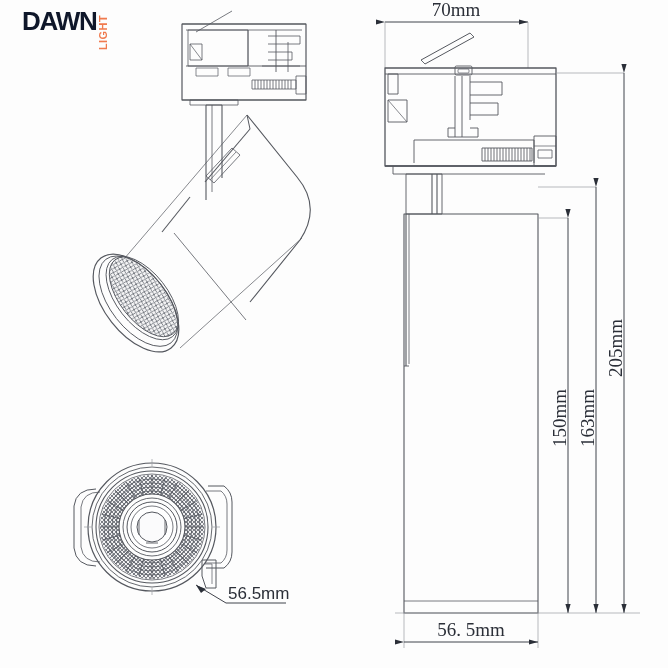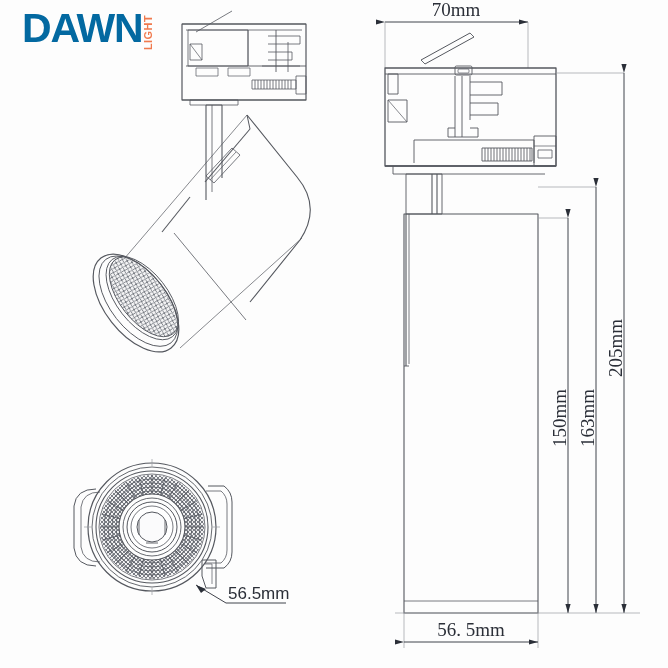--- a/index.html
+++ b/index.html
@@ -19,24 +19,24 @@
   #logo {
     position: absolute;
     left: 22px;
     top: 8px;
     display: flex;
     align-items: flex-start;
   }
   #logo-wordmark {
     font-family: "Liberation Sans", sans-serif;
     font-weight: bold;
-    font-size: 41px;
+    font-size: 26px;
     letter-spacing: -1.2px;
     line-height: 1;
-    color: #0369a1;
+    color: #0f172a;
     display: block;
   }
   #logo-sub-wrap {
     margin-left: 1px;
     margin-top: 2px;
     height: 40px;
     display: flex;
     align-items: flex-end;
   }
   #logo-sub {

